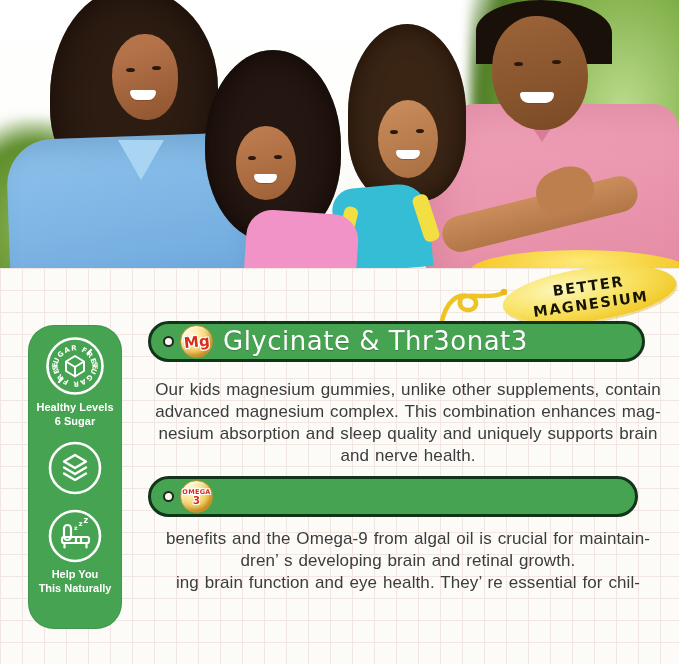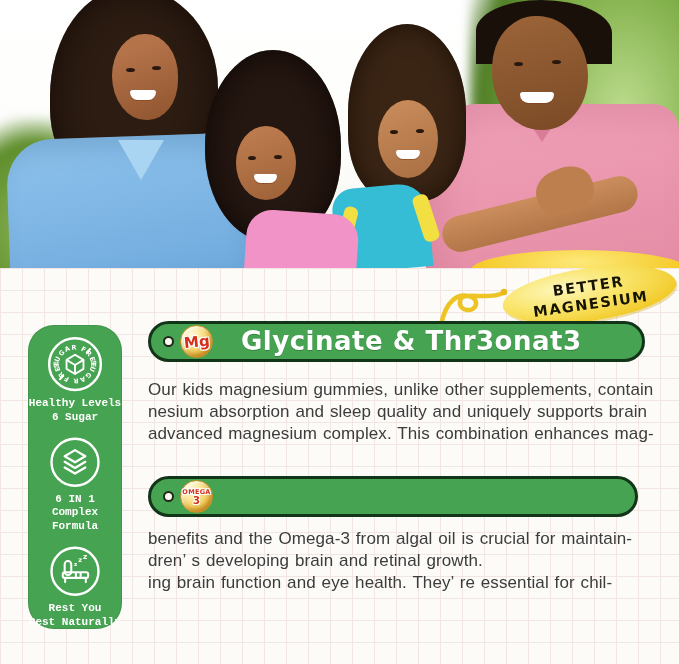--- a/index.html
+++ b/index.html
@@ -67,47 +67,47 @@
     font-size:14.5px;line-height:18px;letter-spacing:1.6px;white-space:nowrap;}
   .string-svg{position:absolute;left:430px;top:278px;}
 
   
   .sidebar{position:absolute;left:28px;top:325px;width:94px;height:304px;border-radius:26px;
     background:#46a351;display:flex;flex-direction:column;align-items:center;
     box-shadow:inset 0 0 0 1px rgba(0,0,0,.08);}
   .sb-icon{display:block;}
   .i1{margin-top:10px;} .i2{margin-top:12px;} .i3{margin-top:12px;}
   .sb-label{margin-top:4px;text-align:center;color:#ffffff;font-weight:bold;
-    font-size:11px;line-height:13.5px;letter-spacing:0;font-family:Liberation Mono, monospace;}
+    font-size:11px;line-height:13.5px;letter-spacing:0;}
 
   
   .banner{position:absolute;height:41px;border:3px solid #12351a;border-radius:21px;background:#46a351;
     display:flex;align-items:center;padding:0 9px;box-sizing:border-box;}
   .b1{left:148px;top:321px;width:497px;}
   .b2{left:148px;top:476px;width:490px;}
   .rivet{width:11px;height:11px;border-radius:50%;background:#fffdf2;border:2.5px solid #23271e;
     box-sizing:border-box;margin:0 6px 0 3px;flex:0 0 auto;}
   .coin{width:33px;height:33px;border-radius:50%;flex:0 0 auto;display:flex;align-items:center;justify-content:center;
     background:radial-gradient(circle at 34% 28%,#fff9dc 0%,#fbe9a0 28%,#f3cf63 55%,#e2a52e 80%,#c9821a 100%);
     border:1px solid #d09020;box-sizing:border-box;
     box-shadow:inset -2px -3px 4px rgba(150,90,10,.45),inset 2px 2px 3px rgba(255,255,255,.8);}
   .coin-mg{color:#d5301d;font-family:"DejaVu Sans",sans-serif;font-weight:bold;font-size:15px;transform:rotate(-6deg);
     text-shadow:0 0 2px #fff,1px 1px 0 #fff,-1px -1px 0 #fff,1px -1px 0 #fff,-1px 1px 0 #fff;}
   .coin-omega{display:flex;flex-direction:column;align-items:center;color:#d5301d;
     font-family:"DejaVu Sans",sans-serif;font-weight:bold;
     text-shadow:0 0 2px #fff,1px 1px 0 #fff,-1px -1px 0 #fff,1px -1px 0 #fff,-1px 1px 0 #fff;}
   .coin-omega .t{font-size:6.5px;line-height:7px;letter-spacing:.3px;}
   .coin-omega .b{font-size:10px;line-height:9px;}
-  .banner-title{margin-left:28px;color:#ffffff;font-family:"DejaVu Sans",sans-serif;font-weight:bold;
+  .banner-title{margin-left:10px;color:#ffffff;font-family:"DejaVu Sans",sans-serif;font-weight:normal;
     font-size:26px;letter-spacing:.5px;white-space:nowrap;transform:translateY(-1px);
     text-shadow:0 1px 0 rgba(0,40,10,.25);}
 
   
   .para{position:absolute;left:148px;width:520px;color:#3c3c3c;font-family:"Liberation Sans",sans-serif;
-    font-size:17px;line-height:22px;letter-spacing:.1px;word-spacing:1px;}
+    font-size:17px;line-height:22px;letter-spacing:.1px;word-spacing:1px;text-align:center;}
   .p1{top:379px;} .p2{top:528px;}
   .ln{white-space:pre;}
 
   svg text{font-family:"DejaVu Sans",sans-serif;}
 </style>
 </head>
 <body>
 
 <div class="stage">
 
@@ -206,70 +206,67 @@
     </div>
 
     <svg class="sb-icon i2" width="56" height="56" viewBox="0 0 56 56">
       <circle cx="28" cy="28" r="25" fill="none" stroke="#ffffff" stroke-width="2.6"></circle>
       <g fill="none" stroke="#ffffff" stroke-width="2.4" stroke-linejoin="round" stroke-linecap="round">
         <path d="M28,15 L39,21.5 L28,28 L17,21.5 Z"></path>
         <path d="M17,27.5 L28,34 L39,27.5"></path>
         <path d="M17,33.5 L28,40 L39,33.5"></path>
       </g>
     </svg>
-    <div class="sb-label">
-      <div>6 IN 1</div>
-      <div>Complex Formula</div>
-    </div>
 
     <svg class="sb-icon i3" width="56" height="56" viewBox="0 0 56 56">
       <circle cx="28" cy="28" r="25" fill="none" stroke="#ffffff" stroke-width="2.6"></circle>
       <g fill="none" stroke="#ffffff" stroke-width="2.2" stroke-linecap="round" stroke-linejoin="round">
         <rect x="17" y="17" width="7" height="15" rx="3.5"></rect>
         <rect x="15" y="29" width="27" height="6" rx="2"></rect>
         <line x1="29" y1="30" x2="29" y2="34"></line>
         <line x1="34" y1="30" x2="34" y2="34"></line>
         <line x1="17.5" y1="35.5" x2="17.5" y2="39.5"></line>
         <line x1="39.5" y1="35.5" x2="39.5" y2="39.5"></line>
       </g>
       <g fill="#ffffff" font-weight="bold">
         <text x="27" y="22" font-size="6">z</text>
         <text x="31.5" y="18" font-size="7">z</text>
         <text x="36.5" y="14.5" font-size="8">z</text>
       </g>
     </svg>
     <div class="sb-label">
-      <div>Rest You</div>
-      <div>Rest Naturally</div>
+      <div>Help You</div>
+      <div>This Naturally</div>
     </div>
   </div>
 
   <div class="banner b1">
     <div class="rivet"></div>
     <div class="coin">
       <span class="coin-mg">Mg</span>
     </div>
     <div class="banner-title">Glycinate &amp; Thr3onat3</div>
   </div>
 
   <div class="para p1">
     <div class="ln">Our kids magnesium gummies, unlike other supplements, contain</div>
+    <div class="ln">advanced magnesium complex. This combination enhances mag-</div>
     <div class="ln">nesium absorption and sleep quality and uniquely supports brain</div>
-    <div class="ln">advanced magnesium complex. This combination enhances mag-</div>
+    <div class="ln">and nerve health.</div>
   </div>
 
   <div class="banner b2">
     <div class="rivet"></div>
     <div class="coin">
       <span class="coin-omega">
         <span class="t">OMEGA</span>
         <span class="b">3</span>
       </span>
     </div>
   </div>
 
   <div class="para p2">
-    <div class="ln">benefits and the Omega-3 from algal oil is crucial for maintain-</div>
+    <div class="ln">benefits and the Omega-9 from algal oil is crucial for maintain-</div>
     <div class="ln">dren’ s developing brain and retinal growth.</div>
     <div class="ln">ing brain function and eye health. They’ re essential for chil-</div>
   </div>
 
 </div>
 
 </body></html>

